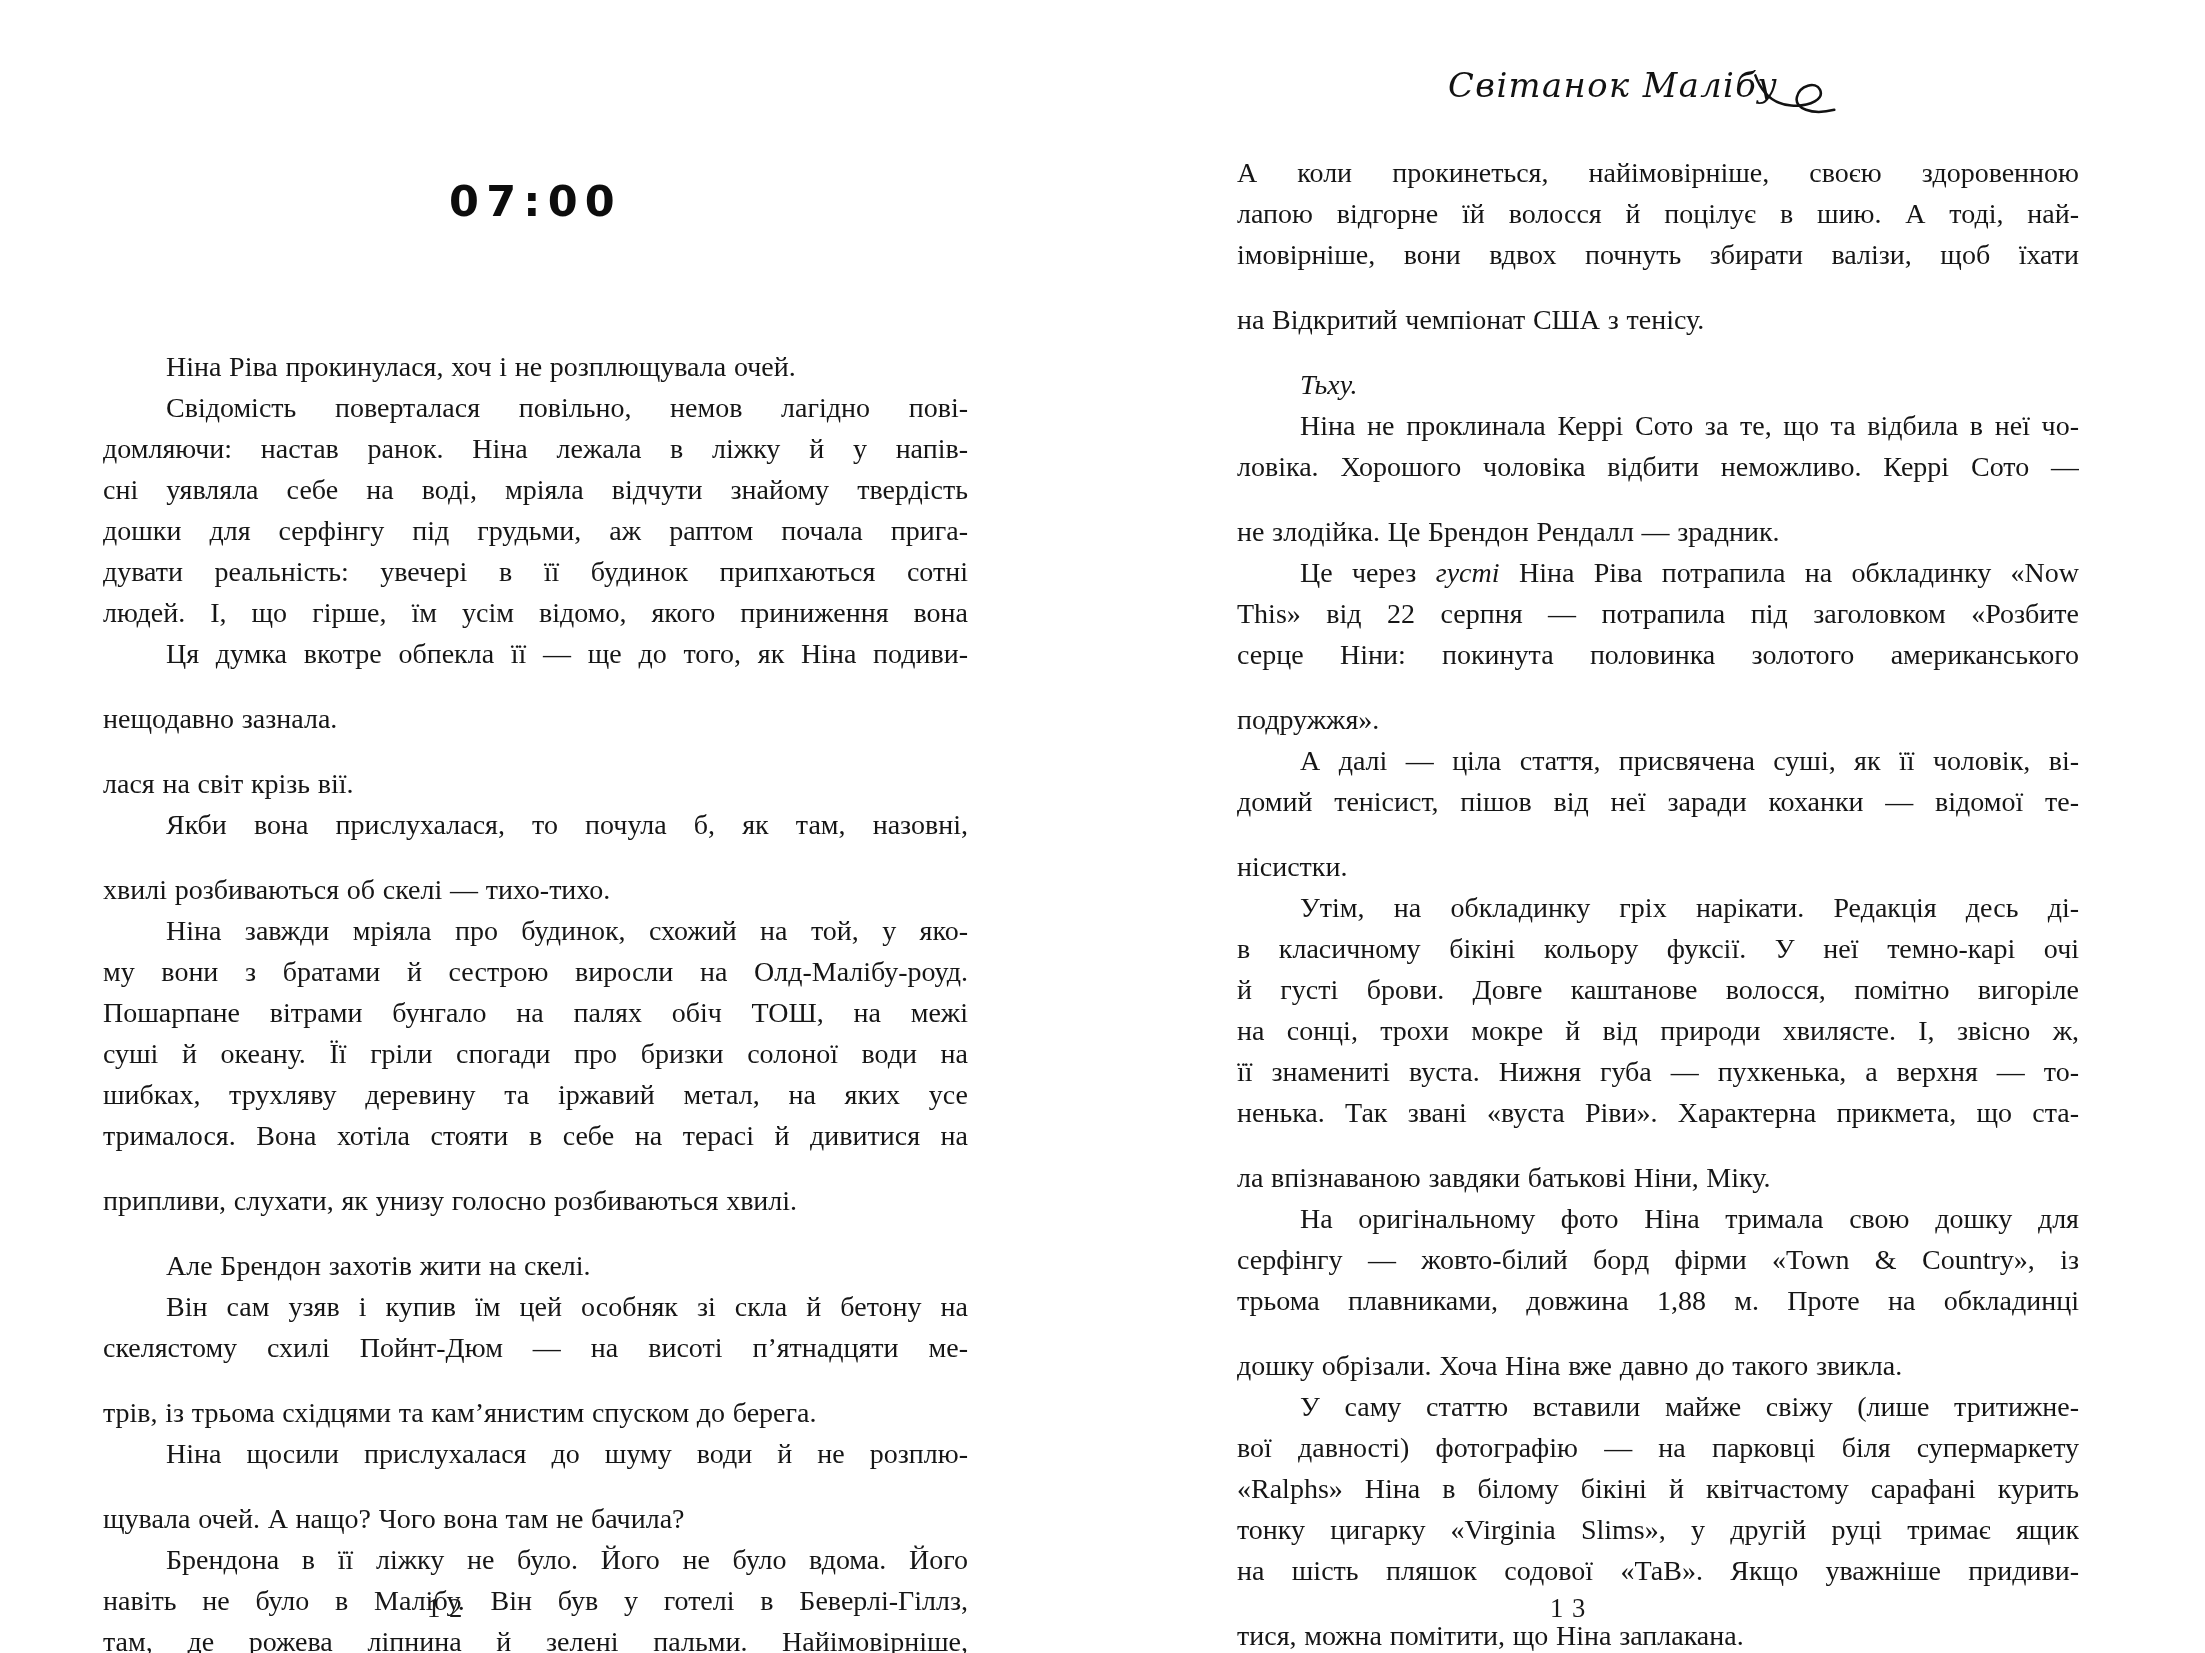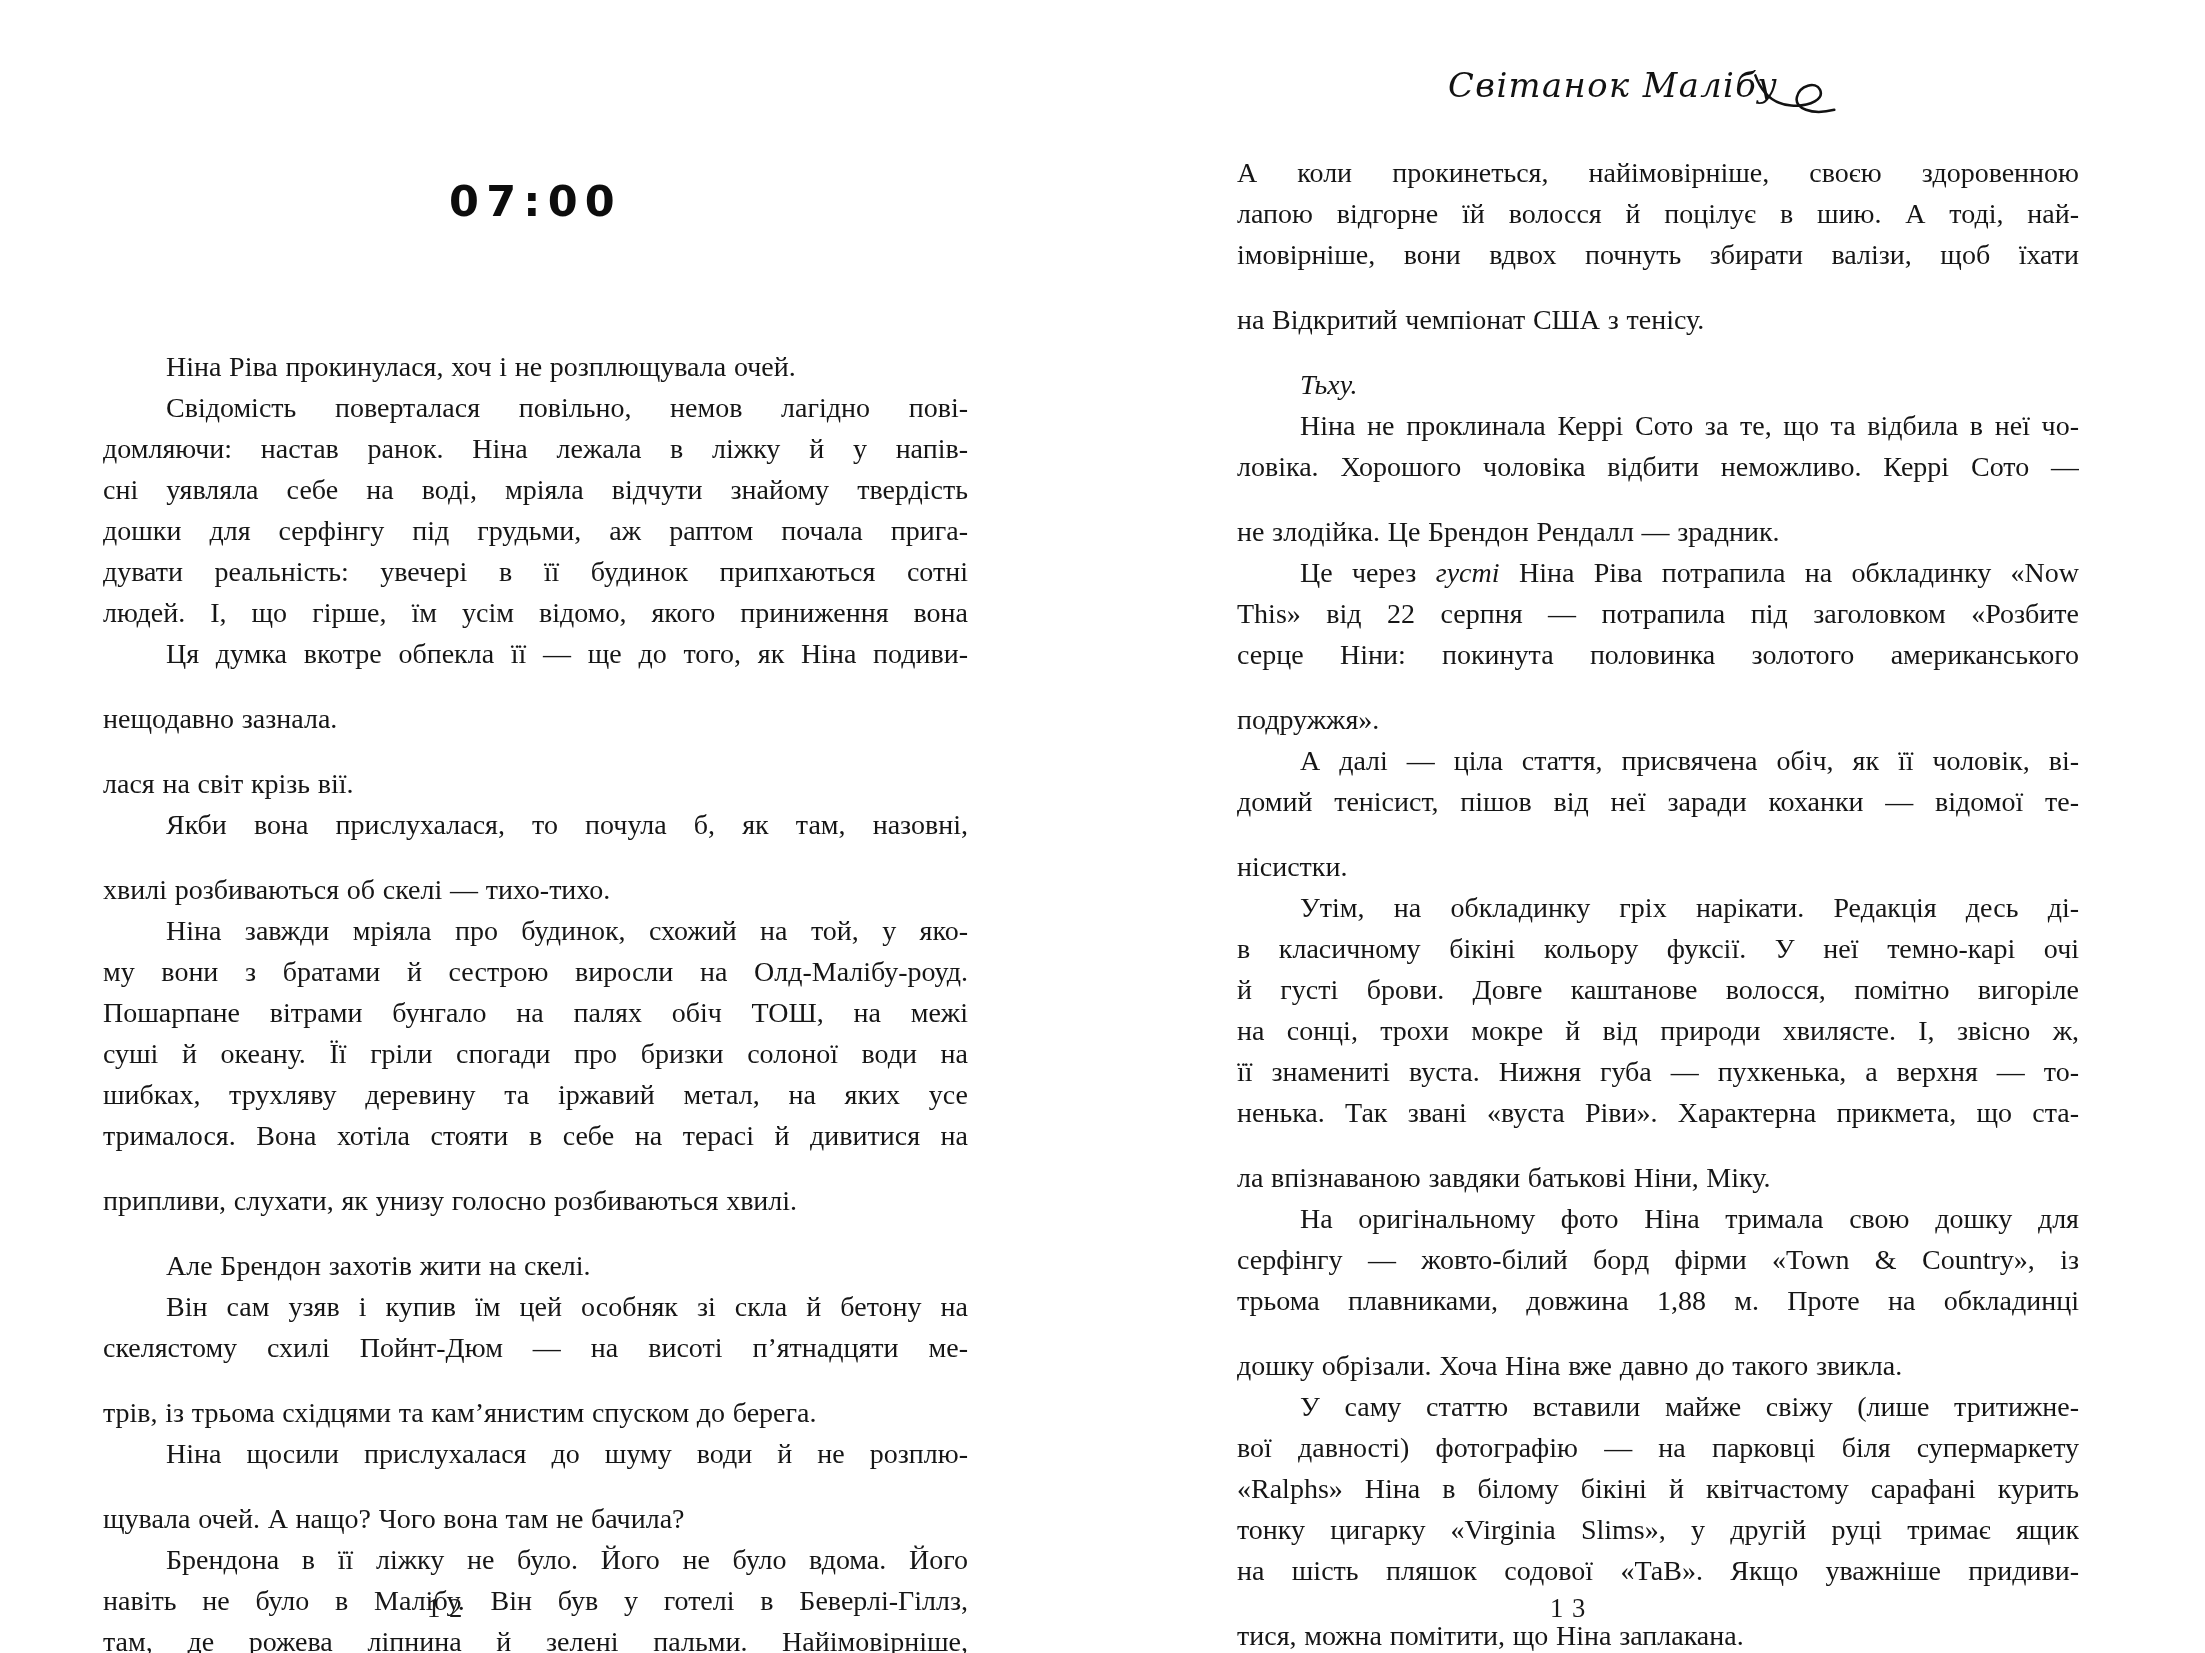--- a/index.html
+++ b/index.html
@@ -148,21 +148,21 @@
         <div class="line">імовірніше, вони вдвох почнуть збирати валізи, щоб їхати</div>
         <div class="line end">на Відкритий чемпіонат США з тенісу.</div>
         <div class="line indent end italic">Тьху.</div>
         <div class="line indent">Ніна не проклинала Керрі Сото за те, що та відбила в неї чо-</div>
         <div class="line">ловіка. Хорошого чоловіка відбити неможливо. Керрі Сото —</div>
         <div class="line end">не злодійка. Це Брендон Рендалл — зрадник.</div>
         <div class="line indent"><span>Це через </span><span class="it">густі</span><span> Ніна Ріва потрапила на обкладинку «Now</span></div>
         <div class="line">This» від 22 серпня — потрапила під заголовком «Розбите</div>
         <div class="line">серце Ніни: покинута половинка золотого американського</div>
         <div class="line end">подружжя».</div>
-        <div class="line indent">А далі — ціла стаття, присвячена обіч, як її чоловік, ві-</div>
+        <div class="line indent">А далі — ціла стаття, присвячена суші, як її чоловік, ві-</div>
         <div class="line">домий тенісист, пішов від неї заради коханки — відомої те-</div>
         <div class="line end">нісистки.</div>
         <div class="line indent">Утім, на обкладинку гріх нарікати. Редакція десь ді-</div>
         <div class="line">в класичному бікіні кольору фуксії. У неї темно-карі очі</div>
         <div class="line">й густі брови. Довге каштанове волосся, помітно вигоріле</div>
         <div class="line">на сонці, трохи мокре й від природи хвилясте. І, звісно ж,</div>
         <div class="line">її знамениті вуста. Нижня губа — пухкенька, а верхня — то-</div>
         <div class="line">ненька. Так звані «вуста Ріви». Характерна прикмета, що ста-</div>
         <div class="line end">ла впізнаваною завдяки батькові Ніни, Міку.</div>
         <div class="line indent">На оригінальному фото Ніна тримала свою дошку для</div>

